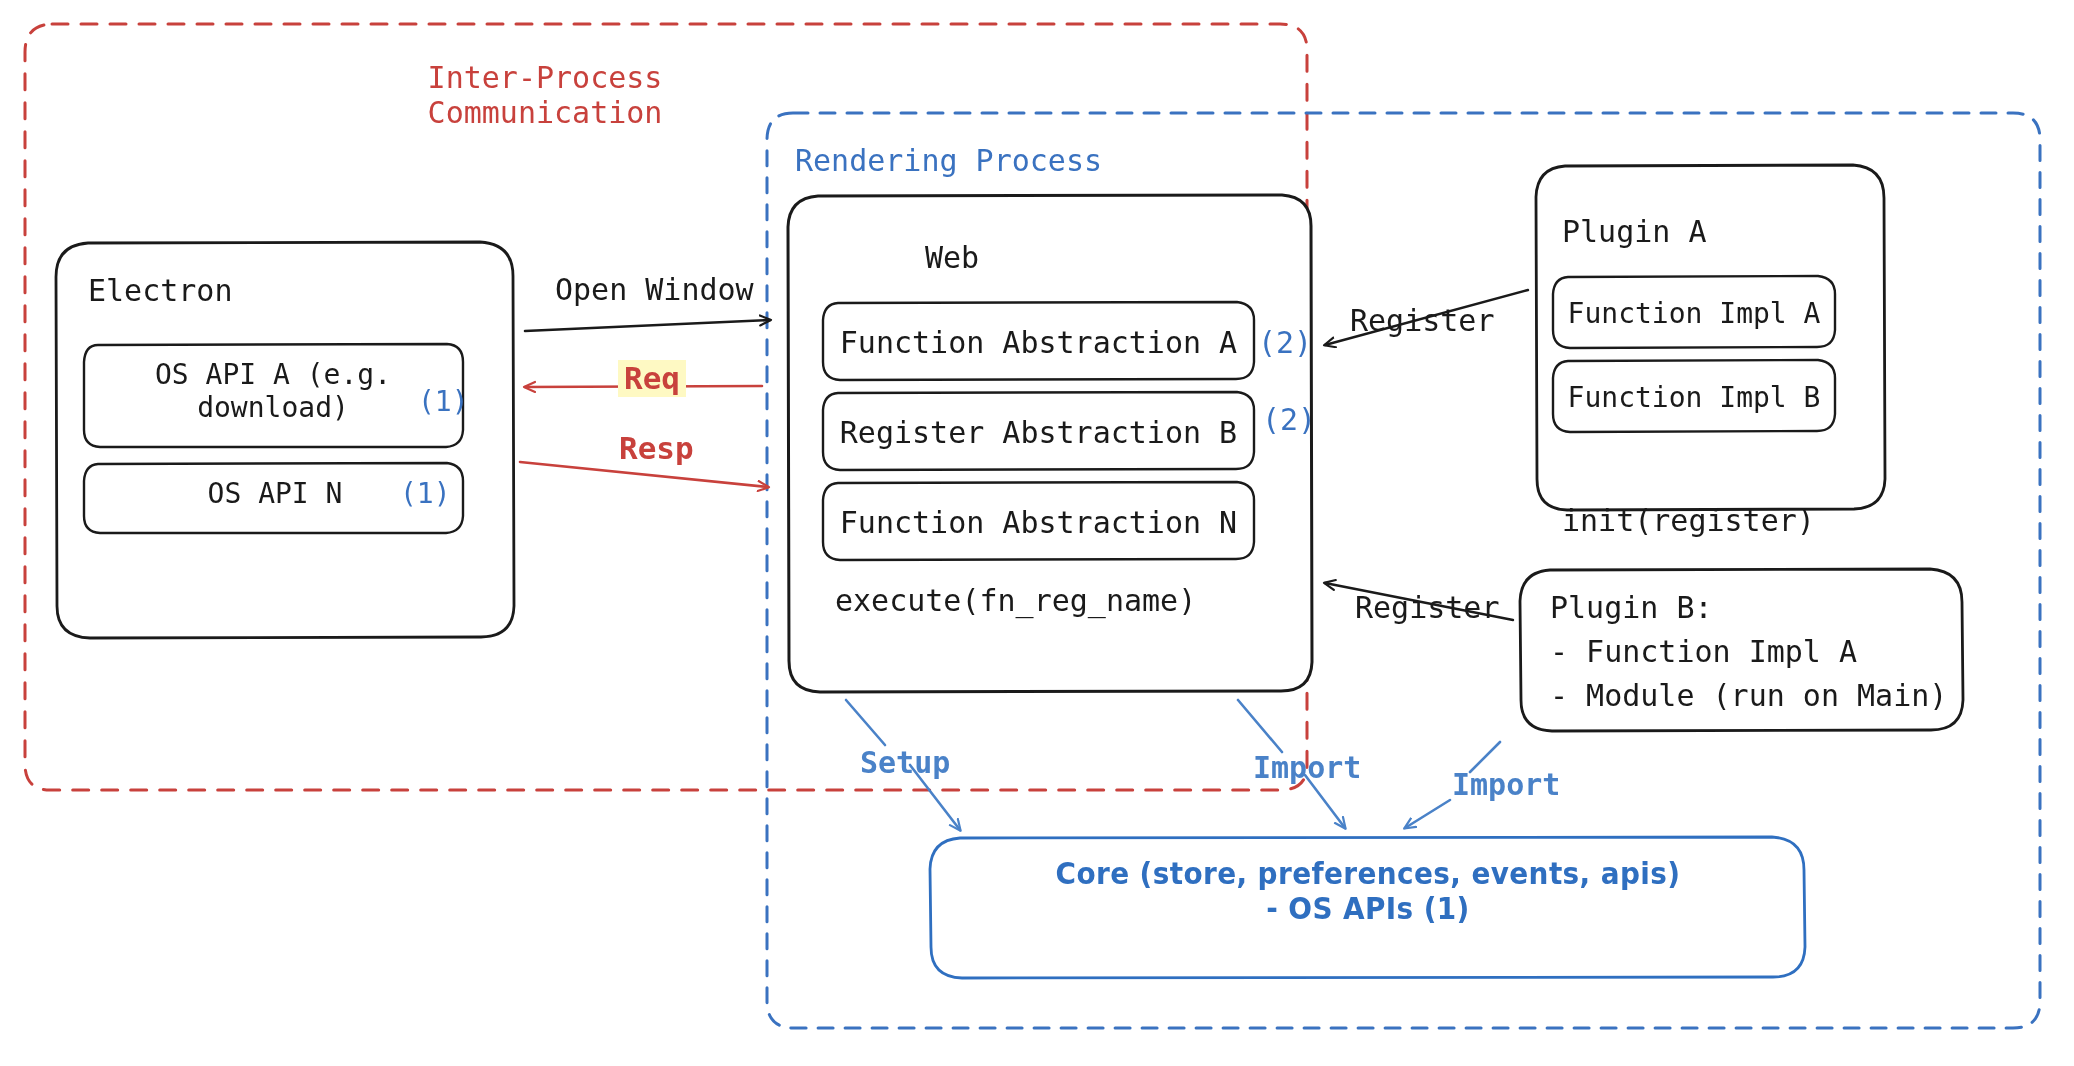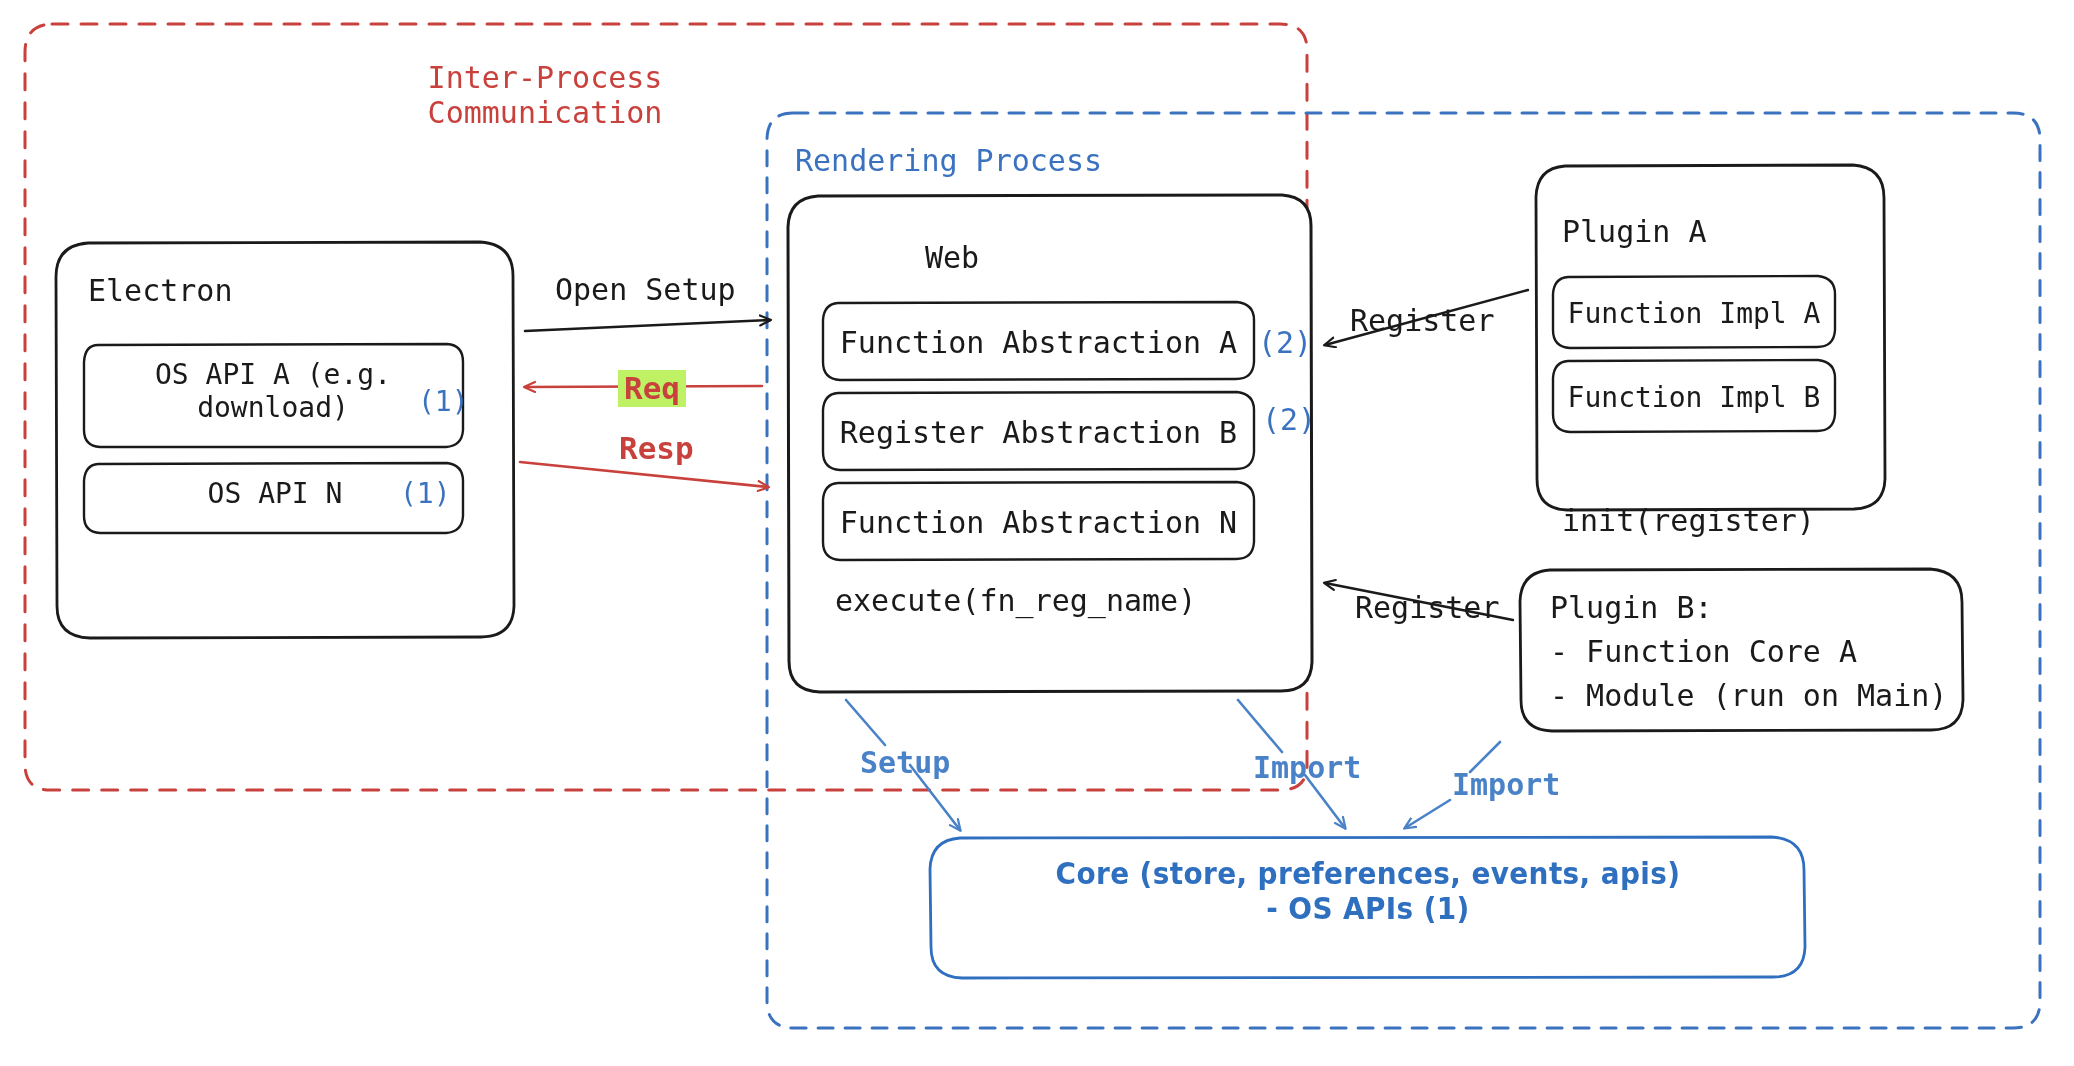--- a/index.html
+++ b/index.html
@@ -130,22 +130,22 @@
 
   <div class="lbl t30" style="left:88px;top:273px;">Electron</div>
 
   <div class="lbl t28 ctr" style="left:84px;top:358px;width:330px;margin-left:24px;">OS API A (e.g.
 download)</div>
   <div class="lbl blue t28" style="left:418px;top:385px;">(1)</div>
 
   <div class="lbl t28 ctr" style="left:84px;top:477px;width:300px;margin-left:41px;">OS API N</div>
   <div class="lbl blue t28" style="left:400px;top:477px;">(1)</div>
 
-  <div class="lbl t30" style="left:555px;top:272px;">Open Setup</div>
-  <div class="lbl red t31 bold" style="left:618px;top:370px;background:#bef264;padding:0 6px;">Req</div>
+  <div class="lbl t30" style="left:555px;top:272px;">Open Window</div>
+  <div class="lbl red t31 bold" style="left:618px;top:360px;background:#fef9c3;padding:0 6px;">Req</div>
   <div class="lbl red t31 bold" style="left:613px;top:430px;background:#fff;padding:0 6px;">Resp</div>
 
   <div class="lbl t30" style="left:925px;top:240px;">Web</div>
 
   <div class="lbl t30 ctr" style="left:823px;top:325px;width:431px;">Function Abstraction A</div>
   <div class="lbl blue t30" style="left:1258px;top:325px;">(2)</div>
 
   <div class="lbl t30 ctr" style="left:823px;top:415px;width:431px;">Register Abstraction B</div>
   <div class="lbl blue t30" style="left:1262px;top:402px;">(2)</div>
 
@@ -155,21 +155,21 @@
 
   <div class="lbl t30" style="left:1562px;top:214px;">Plugin A</div>
   <div class="lbl t28 ctr" style="left:1553px;top:297px;width:282px;">Function Impl A</div>
   <div class="lbl t28 ctr" style="left:1553px;top:381px;width:282px;">Function Impl B</div>
   <div class="lbl t30" style="left:1562px;top:455px;margin-top:48px;">init(register)</div>
 
   <div class="lbl t30" style="left:1350px;top:303px;">Register</div>
   <div class="lbl t30" style="left:1355px;top:590px;">Register</div>
 
   <div class="lbl t30" style="left:1550px;top:590px;">Plugin B:</div>
-  <div class="lbl t30" style="left:1550px;top:634px;">- Function Core A</div>
+  <div class="lbl t30" style="left:1550px;top:634px;">- Function Impl A</div>
   <div class="lbl t30" style="left:1550px;top:678px;">- Module (run on Main)</div>
 
   <div class="lbl blue2 t30 bold" style="left:860px;top:745px;">Setup</div>
   <div class="lbl blue2 t30 bold" style="left:1253px;top:750px;">Import</div>
   <div class="lbl blue2 t30 bold" style="left:1452px;top:767px;">Import</div>
 
   <div class="core-txt ctr" style="position:absolute;left:931px;top:855px;width:874px;">Core (store, preferences, events, apis)</div>
   <div class="core-txt ctr" style="position:absolute;left:931px;top:890px;width:874px;">- OS APIs (1)</div>
 
 </div>

